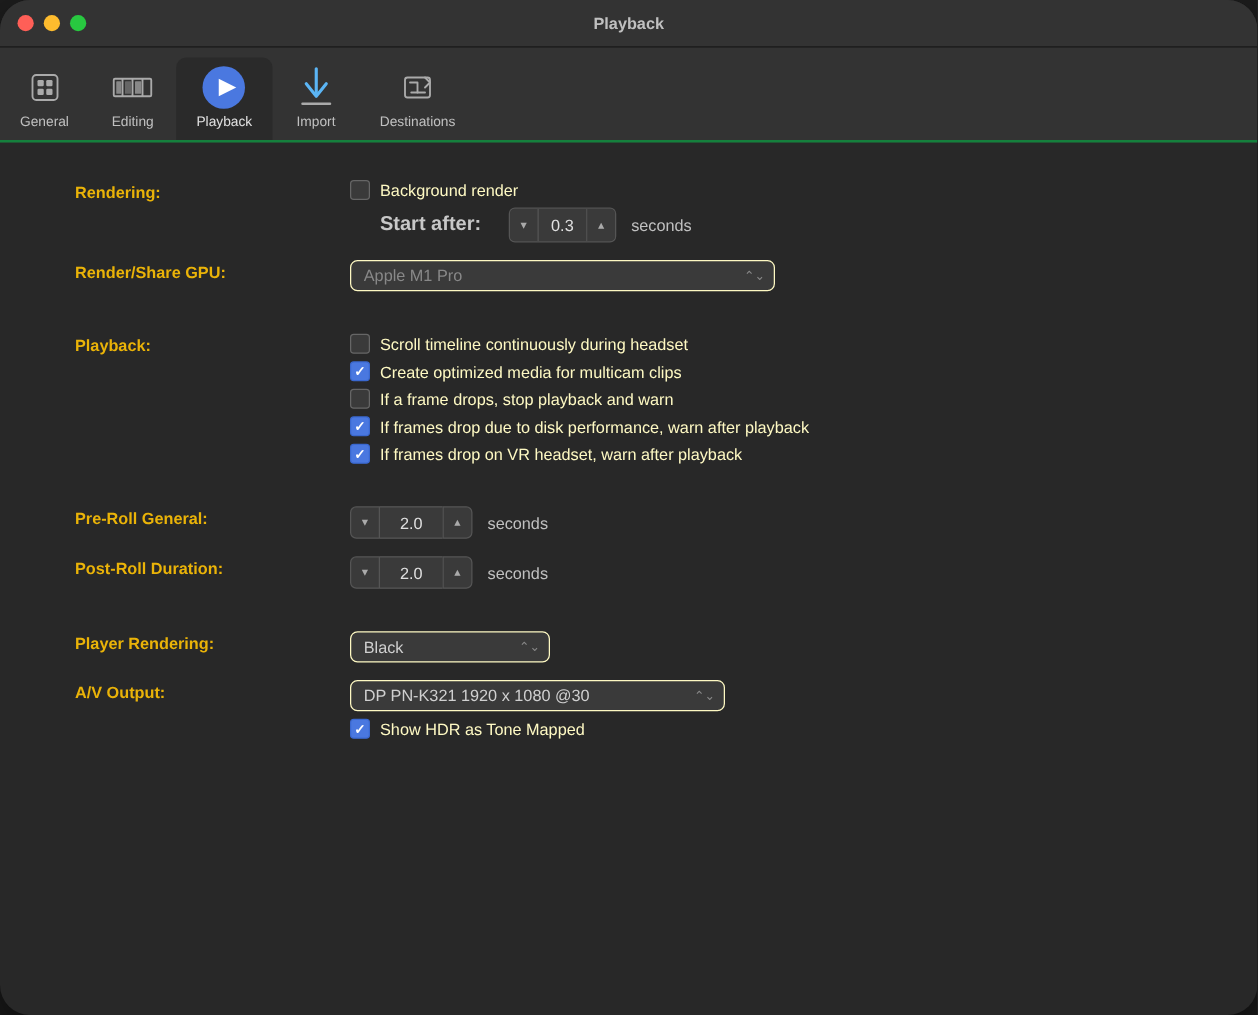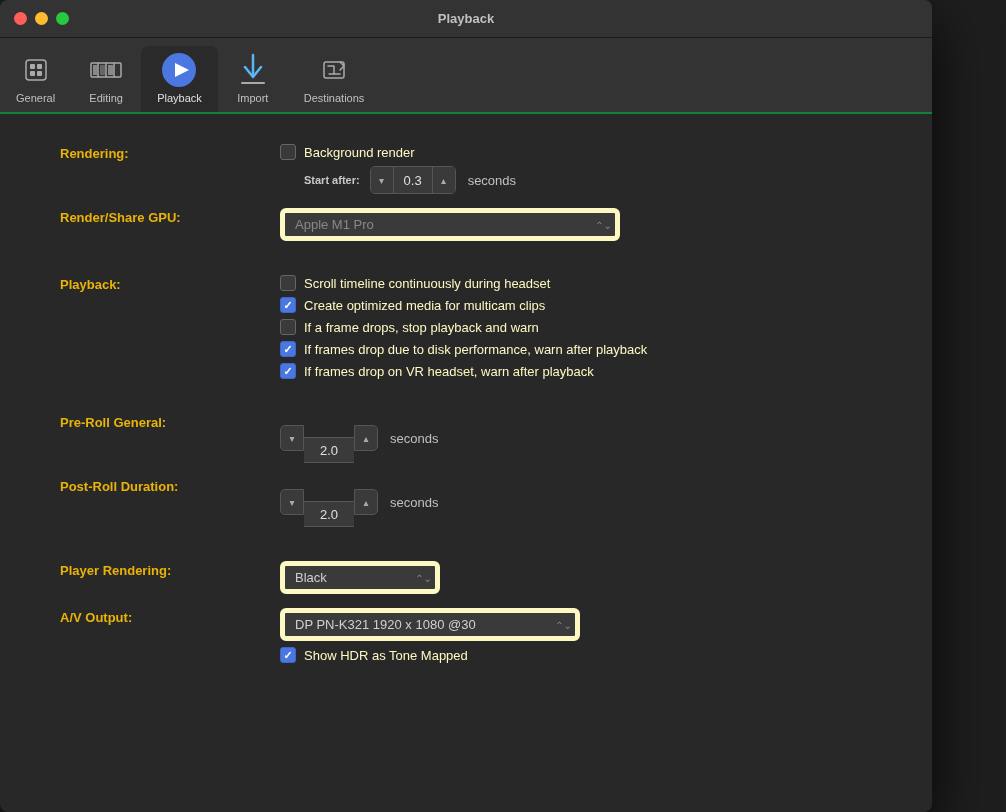--- a/index.html
+++ b/index.html
@@ -6,24 +6,24 @@
 
     body {
       font-family: -apple-system, BlinkMacSystemFont, "SF Pro Text", "Helvetica Neue", sans-serif;
       background: #1e1e1e;
       color: #e0e0e0;
       width: 1006px;
       min-height: 812px;
     }
 
     .window {
-      width: 932px;
+      width: 1006px;
       min-height: 812px;
       background: #282828;
-      border-radius: 8px;
+      border-radius: 24px;
       overflow: hidden;
       box-shadow: 0 20px 60px rgba(0,0,0,0.8);
     }
 
     
     .title-bar {
       background: #333333;
       height: 38px;
       display: flex;
       align-items: center;
@@ -145,24 +145,24 @@
       font-weight: 700;
     }
 
     
     .stepper-group {
       display: flex;
       align-items: center;
       gap: 6px;
     }
     .stepper-label {
-      font-size: 11px;
+      font-size: 16px;
       color: #c8c8c8;
       font-weight: 600;
-      margin-right: 4px;
+      margin-right: 16px;
     }
     .stepper {
       display: flex;
       align-items: center;
       background: #3a3a3a;
       border: 1px solid #555;
       border-radius: 5px;
       overflow: hidden;
     }
     .stepper-btn {
@@ -191,21 +191,21 @@
     }
     .stepper-unit {
       font-size: 13px;
       color: #c0c0c0;
       margin-left: 6px;
     }
 
     
     .dropdown {
       background: #3a3a3a;
-      border: 5px solid #fef9c3;
+      border: 1px solid #fef9c3;
       border-radius: 6px;
       padding: 4px 28px 4px 10px;
       font-size: 13px;
       color: #d0d0d0;
       appearance: none;
       -webkit-appearance: none;
       cursor: pointer;
       position: relative;
       min-width: 160px;
     }
@@ -261,21 +261,20 @@
       font-size: 13px;
       color: #e0e0e0;
       background: #3a3a3a;
       height: 26px;
       display: flex;
       align-items: center;
       border-top: 1px solid #555;
       border-bottom: 1px solid #555;
       min-width: 50px;
       justify-content: center;
-      margin-top: 24px;
     }
   </style>
 </head>
 <body>
 
 <div class="window">
 
   <div class="title-bar">
     <div class="traffic-lights">
       <div class="traffic-light tl-red"></div>

